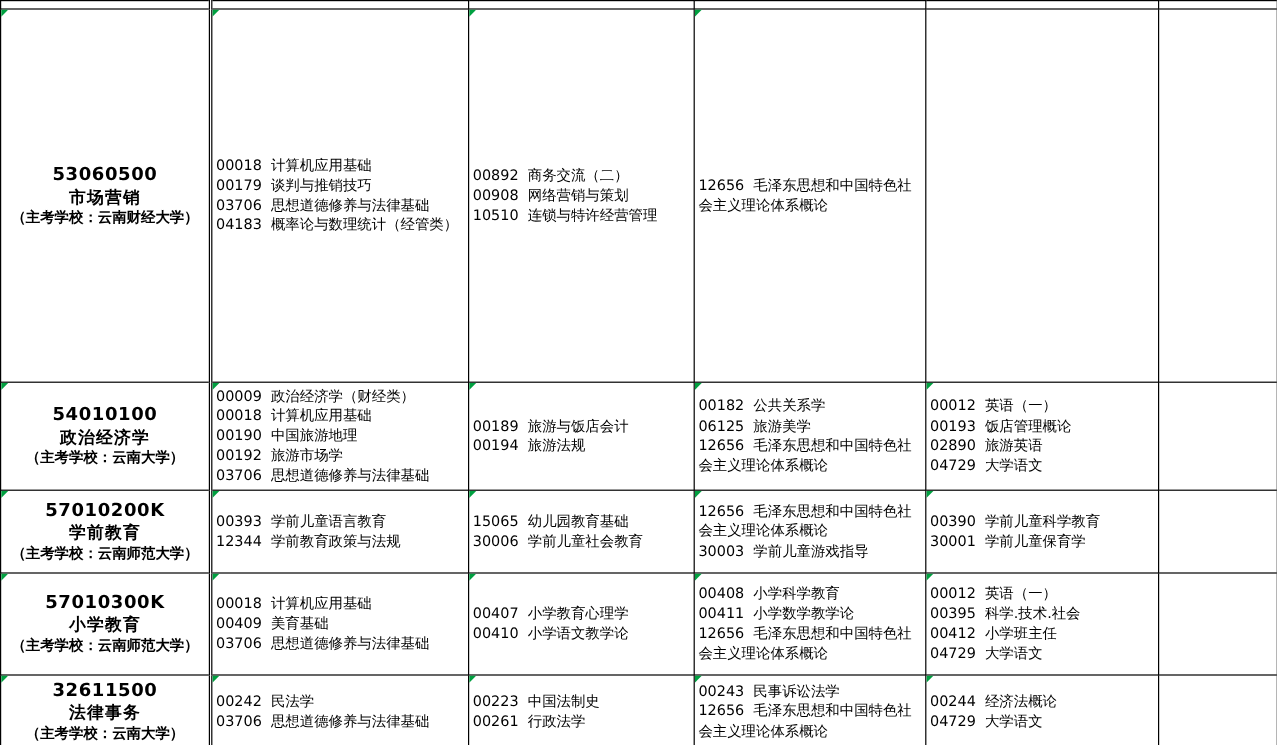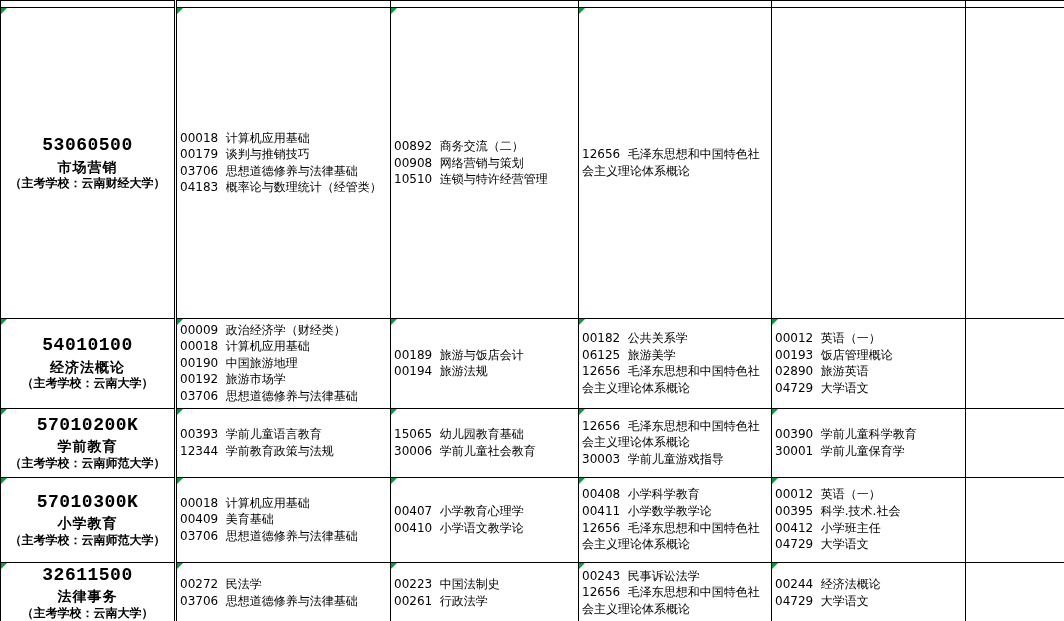--- a/index.html
+++ b/index.html
@@ -25,21 +25,21 @@
     overflow: hidden;
   }
   tr.strip-row td { padding: 0; height: 7px; }
 
   td.major {
     text-align: center;
     font-weight: bold;
     border-right: 3px double #000 !important;
     padding: 2px 1px;
   }
-  .m-code   { font-size: 18px; line-height: 1.32; letter-spacing: 0.5px; font-family: Liberation Mono, monospace; }
+  .m-code   { font-size: 15px; line-height: 1.32; letter-spacing: 0.5px; }
   .m-name   { font-size: 14px; line-height: 1.32; letter-spacing: 1px; }
   .m-school { font-size: 12px; line-height: 1.3; }
 
   td.courses { font-size: 12px; }
   .course-line {
     white-space: pre-wrap;
     line-height: 1.38;
   }
 
   td.note { font-size: 12px; line-height: 1.35; padding: 2px 3px; }
@@ -101,21 +101,21 @@
           <td class="courses"></td>
           <td class="courses"></td>
           <td class="note">
             <div>2024年1月-2026年1月停考过渡，2026年1月正式停考。</div>
           </td>
         </tr>
         <tr style="height: 90px;">
           <td class="major">
             <span class="tri"></span>
             <div class="m-code">54010100</div>
-            <div class="m-name">经济法概论</div>
+            <div class="m-name">政治经济学</div>
             <div class="m-school">（主考学校：云南大学）</div>
           </td>
           <td class="courses">
             <span class="tri"></span>
             <div class="course-line">00009  政治经济学（财经类）</div>
             <div class="course-line">00018  计算机应用基础</div>
             <div class="course-line">00190  中国旅游地理</div>
             <div class="course-line">00192  旅游市场学</div>
             <div class="course-line">03706  思想道德修养与法律基础</div>
           </td>
@@ -206,21 +206,21 @@
         </tr>
         <tr style="height: 61px;">
           <td class="major">
             <span class="tri"></span>
             <div class="m-code">32611500</div>
             <div class="m-name">法律事务</div>
             <div class="m-school">（主考学校：云南大学）</div>
           </td>
           <td class="courses">
             <span class="tri"></span>
-            <div class="course-line">00272  民法学</div>
+            <div class="course-line">00242  民法学</div>
             <div class="course-line">03706  思想道德修养与法律基础</div>
           </td>
           <td class="courses">
             <span class="tri"></span>
             <div class="course-line">00223  中国法制史</div>
             <div class="course-line">00261  行政法学</div>
           </td>
           <td class="courses">
             <span class="tri"></span>
             <div class="course-line">00243  民事诉讼法学</div>

